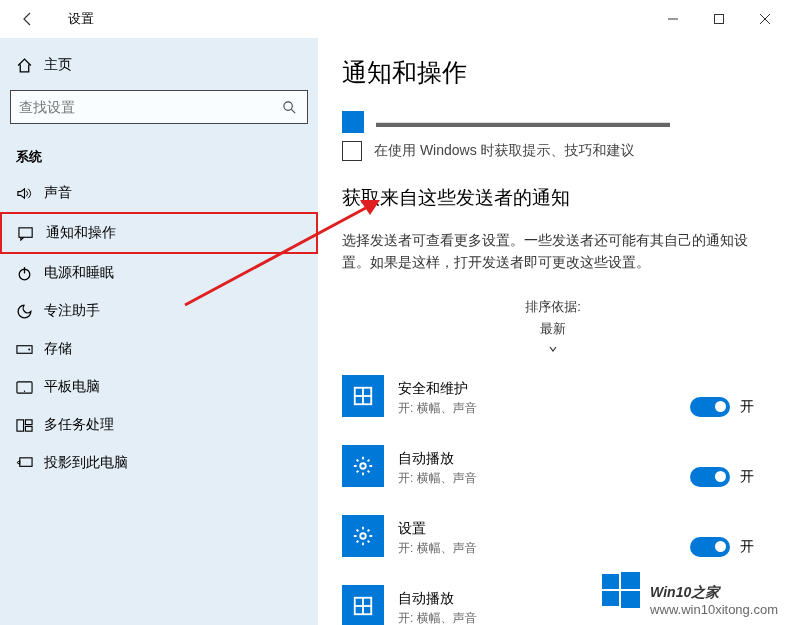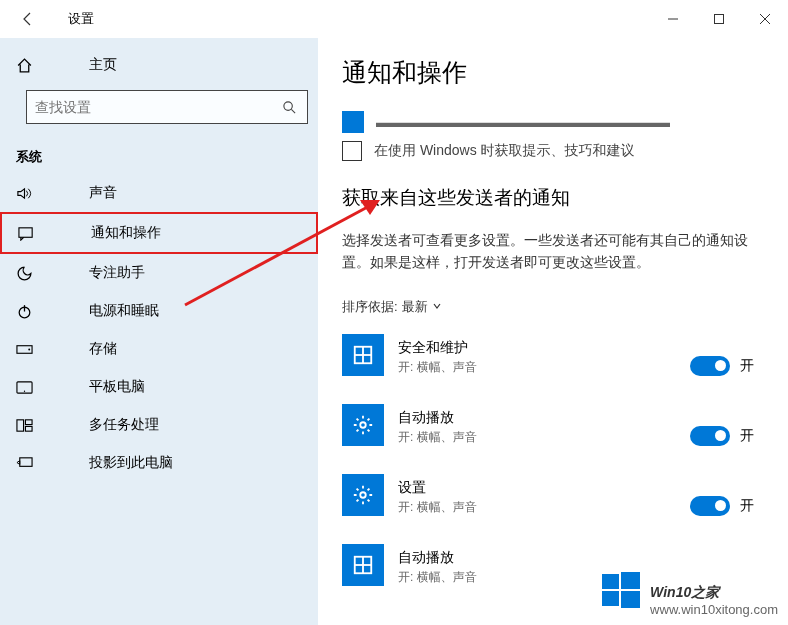--- a/index.html
+++ b/index.html
@@ -7,41 +7,41 @@
     
     .titlebar { height: 38px; display: flex; align-items: center; padding: 0 0 0 10px; background: #fff; }
     .titlebar .back { width: 36px; height: 36px; display: flex; align-items: center; justify-content: center; font-size: 16px; cursor: pointer; }
     .titlebar .title { margin-left: 22px; font-size: 13px; color: #000; }
     .titlebar .wincontrols { margin-left: auto; display: flex; }
     .titlebar .wincontrols .btn { width: 46px; height: 36px; display: flex; align-items: center; justify-content: center; cursor: pointer; }
     
     .container { display: flex; height: calc(625px - 38px); }
     
     .sidebar { width: 318px; background: #e4eef6; padding: 8px 0 0 0; overflow-y: auto; }
-    .nav-item { display: flex; align-items: center; padding: 10px 16px; cursor: pointer; font-size: 14px; color: #000; gap: 45px; }
+    .nav-item { display: flex; align-items: center; padding: 10px 16px; cursor: pointer; font-size: 14px; color: #000; }
     .nav-item.highlighted { border: 2px solid #e02020; }
     .nav-item .icon { width: 28px; display: flex; justify-content: flex-start; align-items: center; }
     .nav-item .label { flex: 1; }
-    .search-box { margin: 6px 10px 12px 26px; height: 34px; border: 1px solid #444; background: #fafdff; display: flex; align-items: center; padding: 4px 8px; }
+    .search-box { margin: 6px 10px 12px 10px; height: 34px; border: 1px solid #444; background: #fafdff; display: flex; align-items: center; padding: 4px 8px; }
     .search-box input { flex: 1; border: none; outline: none; background: transparent; font-size: 14px; color: #444; }
     .search-box .sicon { width: 20px; display: flex; justify-content: center; }
     .section-header { padding: 12px 16px 8px 16px; font-size: 13px; font-weight: bold; color: #000; }
     
     .main { flex: 1; padding: 18px 24px 0 24px; overflow: hidden; position: relative; }
     .page-title { font-size: 25px; font-weight: 500; color: #000; margin-bottom: 22px; }
     
     .checkbox-row { display: flex; align-items: center; margin-bottom: 24px; font-size: 14px; color: #444; }
     .cb-top { height: 22px; background: #0078d7; width: 22px; margin-right: 12px; }
     .cb-text-top { color: #666; font-size: 14px; }
     .checkbox { width: 20px; height: 20px; border: 1px solid #333; margin-right: 12px; }
     
     .sub-title { font-size: 19px; font-weight: 500; color: #000; margin-bottom: 18px; }
     .desc { font-size: 14px; color: #333; line-height: 1.6; margin-bottom: 24px; }
     
-    .sort-row { font-size: 13px; color: #333; margin-bottom: 18px; display: flex; align-items: center; gap: 4px; }
+    .sort-row { font-size: 13px; color: #333; margin-bottom: 18px; display: flex; align-items: center; gap: 4px; flex-direction: column; }
     .sort-row .val { font-weight: 500; }
     
     .sender-list { display: flex; flex-direction: column; gap: 28px; }
     .sender-item { display: flex; align-items: flex-end; }
     .sender-icon { width: 42px; height: 42px; background: #0078d7; display: flex; align-items: center; justify-content: center; margin-right: 14px; }
     .sender-info { flex: 1; }
     .sender-name { font-size: 14px; color: #000; margin-bottom: 2px; }
     .sender-sub { font-size: 12px; color: #666; }
     .toggle-wrap { display: flex; align-items: center; gap: 10px; margin-right: 10px; }
     .toggle { width: 40px; height: 20px; border-radius: 10px; background: #0078d7; position: relative; cursor: pointer; }
@@ -121,33 +121,33 @@
           <svg width="17" height="15" viewBox="0 0 18 14">
             <rect x="1" y="1" width="14" height="10" stroke="#000" stroke-width="1.2" fill="none"></rect>
             <path d="M3 11 L3 14 L6 11" stroke="#000" stroke-width="1.2" fill="none"></path>
           </svg>
         </span>
       <span class="label">通知和操作</span>
     </div>
     <div class="nav-item">
       <span class="icon">
           <svg width="17" height="17" viewBox="0 0 16 16">
-            <path d="M8 2 A6 6 0 1 0 14 8 A4 4 0 0 1 8 2" stroke="#000" stroke-width="1.2" fill="none"></path>
-          </svg>
-        </span>
-      <span class="label">专注助手</span>
-    </div>
-    <div class="nav-item">
-      <span class="icon">
-          <svg width="17" height="17" viewBox="0 0 16 16">
             <circle cx="8" cy="9" r="5" stroke="#000" stroke-width="1.2" fill="none"></circle>
             <line x1="8" y1="2" x2="8" y2="8" stroke="#000" stroke-width="1.2"></line>
           </svg>
         </span>
       <span class="label">电源和睡眠</span>
+    </div>
+    <div class="nav-item">
+      <span class="icon">
+          <svg width="17" height="17" viewBox="0 0 16 16">
+            <path d="M8 2 A6 6 0 1 0 14 8 A4 4 0 0 1 8 2" stroke="#000" stroke-width="1.2" fill="none"></path>
+          </svg>
+        </span>
+      <span class="label">专注助手</span>
     </div>
     <div class="nav-item">
       <span class="icon">
           <svg width="17" height="13" viewBox="0 0 18 12">
             <rect x="1" y="2" width="16" height="8" stroke="#000" stroke-width="1.2" fill="none"></rect>
             <circle cx="14" cy="6" r="1" fill="#000"></circle>
           </svg>
         </span>
       <span class="label">存储</span>
     </div>

